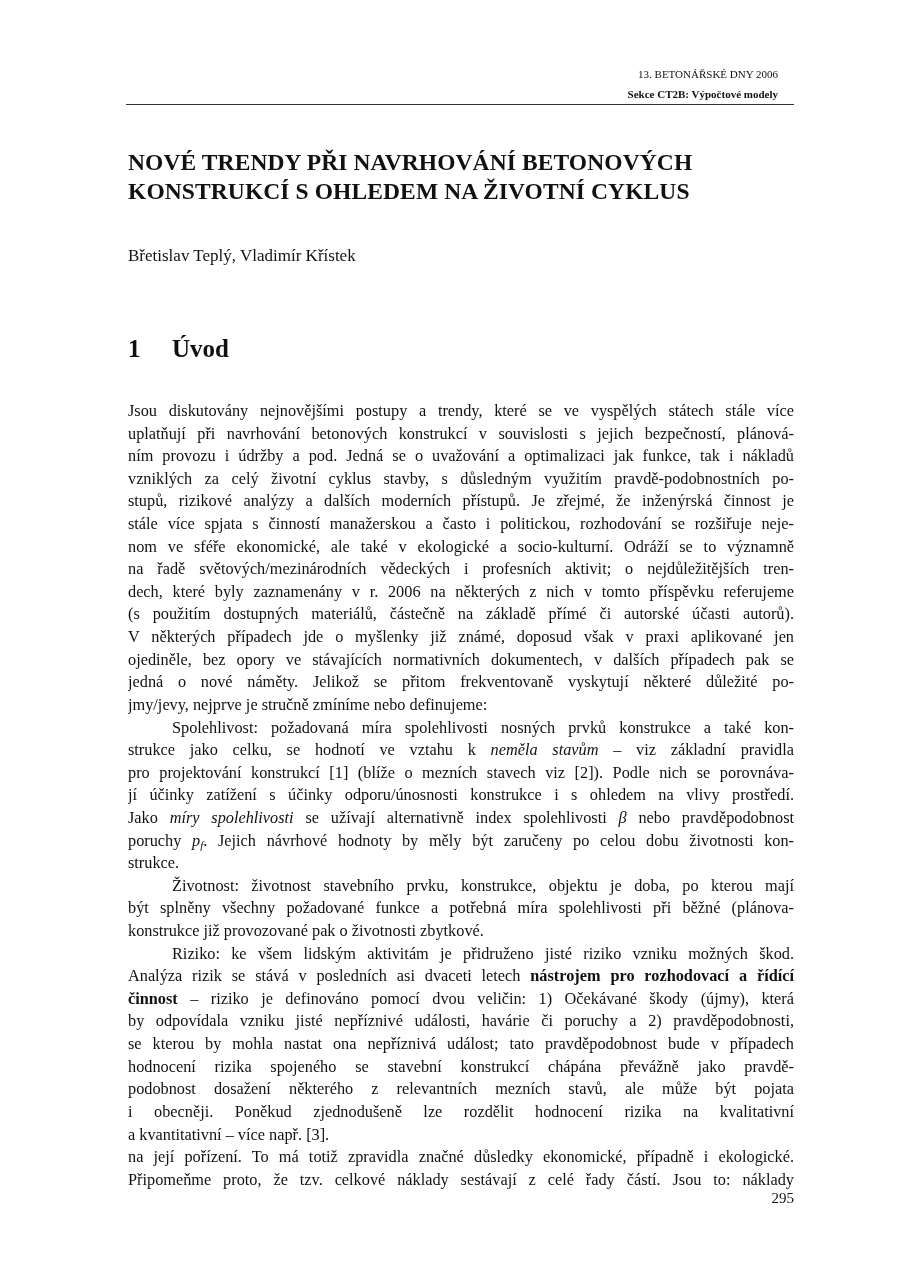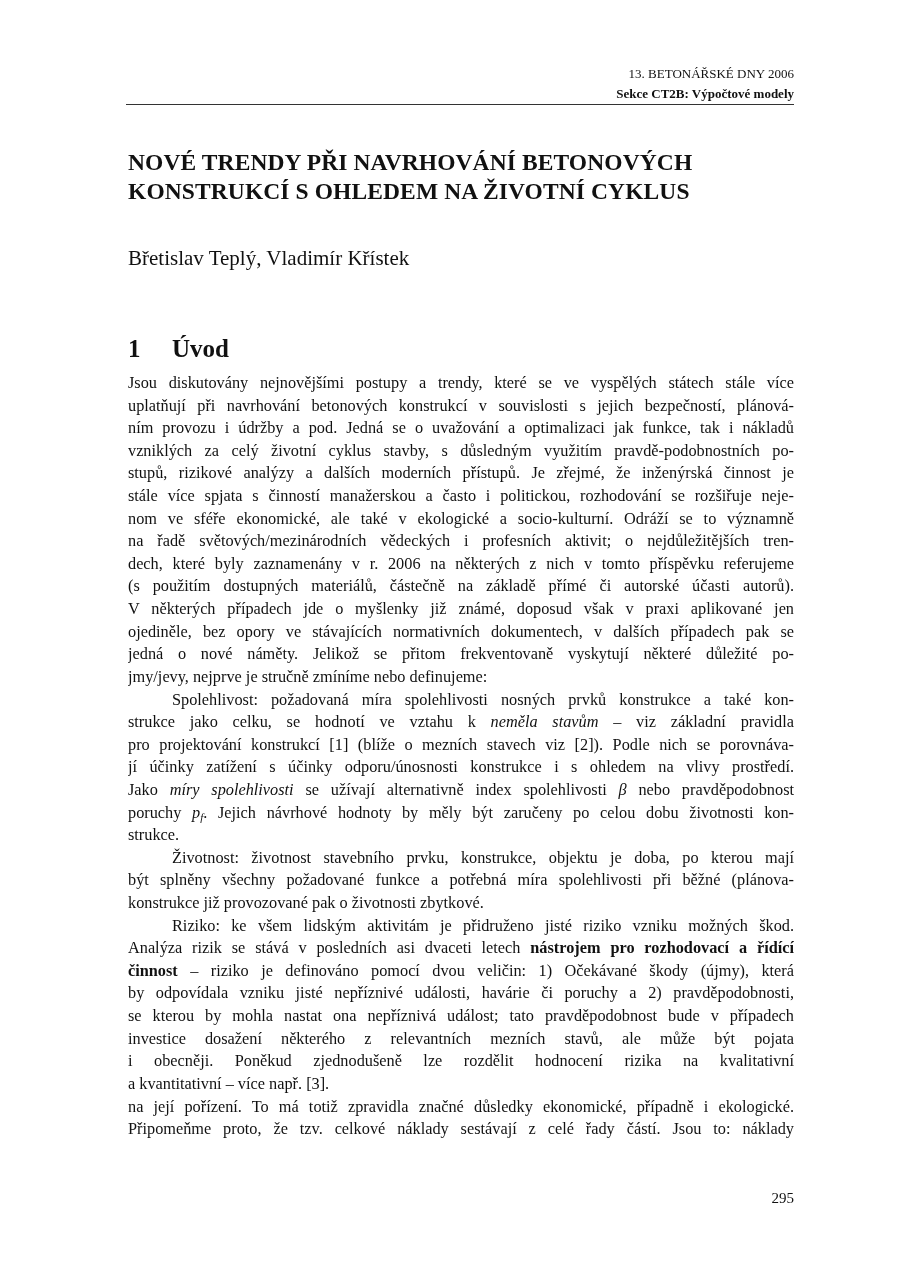--- a/index.html
+++ b/index.html
@@ -1,26 +1,26 @@
 <!DOCTYPE html>
 <html><head>
 <meta charset="utf-8">
 <style>
   html, body { margin:0; padding:0; background:#ffffff; }
   body { width:900px; height:1272px; position:relative; overflow:hidden;
          font-family:"Liberation Serif", "DejaVu Serif", serif; color:#111; }
-  .hdr { position:absolute; right:106px; text-align:right; font-size:13px; line-height:20px; }
+  .hdr { position:absolute; right:122px; text-align:right; font-size:11px; line-height:20px; }
   .hdr1 { top:64px; }
   .hdr2 { top:84px; font-weight:bold; }
   .rule { position:absolute; left:126px; top:104px; width:668px; height:0; border-top:1.5px solid #333; }
   .title { position:absolute; left:128px; top:148px; width:680px; font-size:23.5px; font-weight:bold; line-height:29px; letter-spacing:0.1px; }
-  .authors { position:absolute; left:128px; top:246px; font-size:21px; }
+  .authors { position:absolute; left:128px; top:246px; font-size:17px; }
   .sec { position:absolute; left:128px; top:335px; font-size:25px; font-weight:bold; }
   .sec .num { display:inline-block; width:44px; }
-  .body { position:absolute; left:128px; top:372px; width:666px; font-size:16.3px; line-height:22.62px; }
+  .body { position:absolute; left:128px; top:400px; width:666px; font-size:16.3px; line-height:22.62px; }
   .ln { display:block; text-align:justify; text-align-last:justify; white-space:nowrap; height:22.62px; }
   .ln.last { text-align-last:left; }
   .ln.ind { text-indent:44px; }
   .ln span { white-space:normal; }
   .pg { position:absolute; right:106px; top:1190px; font-size:15px; }
   i { font-style:italic; }
   b { font-weight:bold; }
   sub { font-size:11px; vertical-align:-3px; line-height:0; }
 </style>
 </head>
@@ -68,21 +68,22 @@
 
   <span class="ln ind" style="white-space: normal; overflow: hidden;">Životnost: životnost stavebního prvku, konstrukce, objektu je doba, po kterou mají</span>
   <span class="ln" style="white-space: normal; overflow: hidden;">být splněny všechny požadované funkce a potřebná míra spolehlivosti při běžné (plánova-</span>
   <span class="ln last" style="white-space: normal; overflow: hidden;">konstrukce již provozované pak o životnosti zbytkové.</span>
 
   <span class="ln ind" style="white-space: normal; overflow: hidden;">Riziko: ke všem lidským aktivitám je přidruženo jisté riziko vzniku možných škod.</span>
   <span class="ln" style="white-space: normal; overflow: hidden;"><span>Analýza rizik se stává v posledních asi dvaceti letech </span><b>nástrojem pro rozhodovací a řídící</b></span>
   <span class="ln" style="white-space: normal; overflow: hidden;"><b>činnost</b><span> – riziko je definováno pomocí dvou veličin: 1) Očekávané škody (újmy), která</span></span>
   <span class="ln" style="white-space: normal; overflow: hidden;">by odpovídala vzniku jisté nepříznivé události, havárie či poruchy a 2) pravděpodobnosti,</span>
   <span class="ln" style="white-space: normal; overflow: hidden;">se kterou by mohla nastat ona nepříznivá událost; tato pravděpodobnost bude v případech</span>
-  <span class="ln" style="white-space: normal; overflow: hidden;">investice dosažení některého z relevantních mezních stavů, ale může být pojata</span>
+  <span class="ln" style="white-space: normal; overflow: hidden;">hodnocení rizika spojeného se stavební konstrukcí chápána převážně jako pravdě-</span>
+  <span class="ln" style="white-space: normal; overflow: hidden;">podobnost dosažení některého z relevantních mezních stavů, ale může být pojata</span>
   <span class="ln" style="white-space: normal; overflow: hidden;">i obecněji. Poněkud zjednodušeně lze rozdělit hodnocení rizika na kvalitativní</span>
   <span class="ln last" style="white-space: normal; overflow: hidden;">a kvantitativní – více např. [3].</span>
 
   <span class="ln" style="white-space: normal; overflow: hidden;">na její pořízení. To má totiž zpravidla značné důsledky ekonomické, případně i ekologické.</span>
   <span class="ln" style="white-space: normal; overflow: hidden;">Připomeňme proto, že tzv. celkové náklady sestávají z celé řady částí. Jsou to: náklady</span>
 </div>
 
 <div class="pg">295</div>
 
 </body></html>

